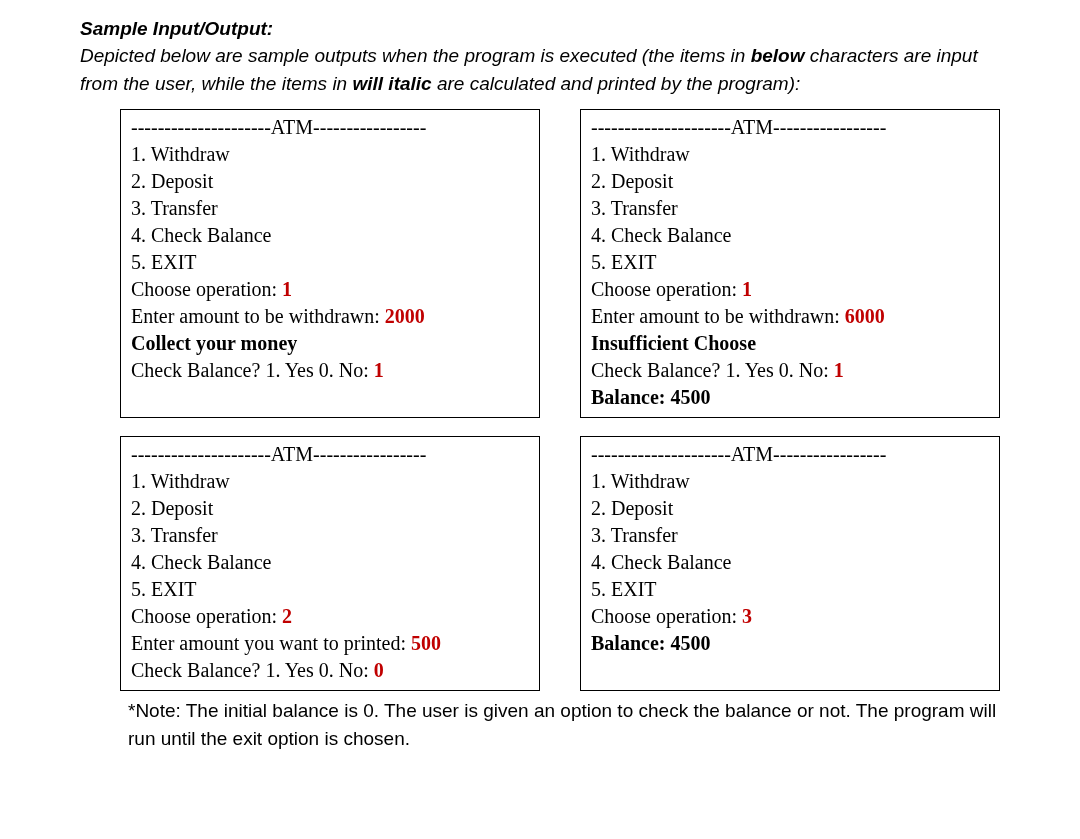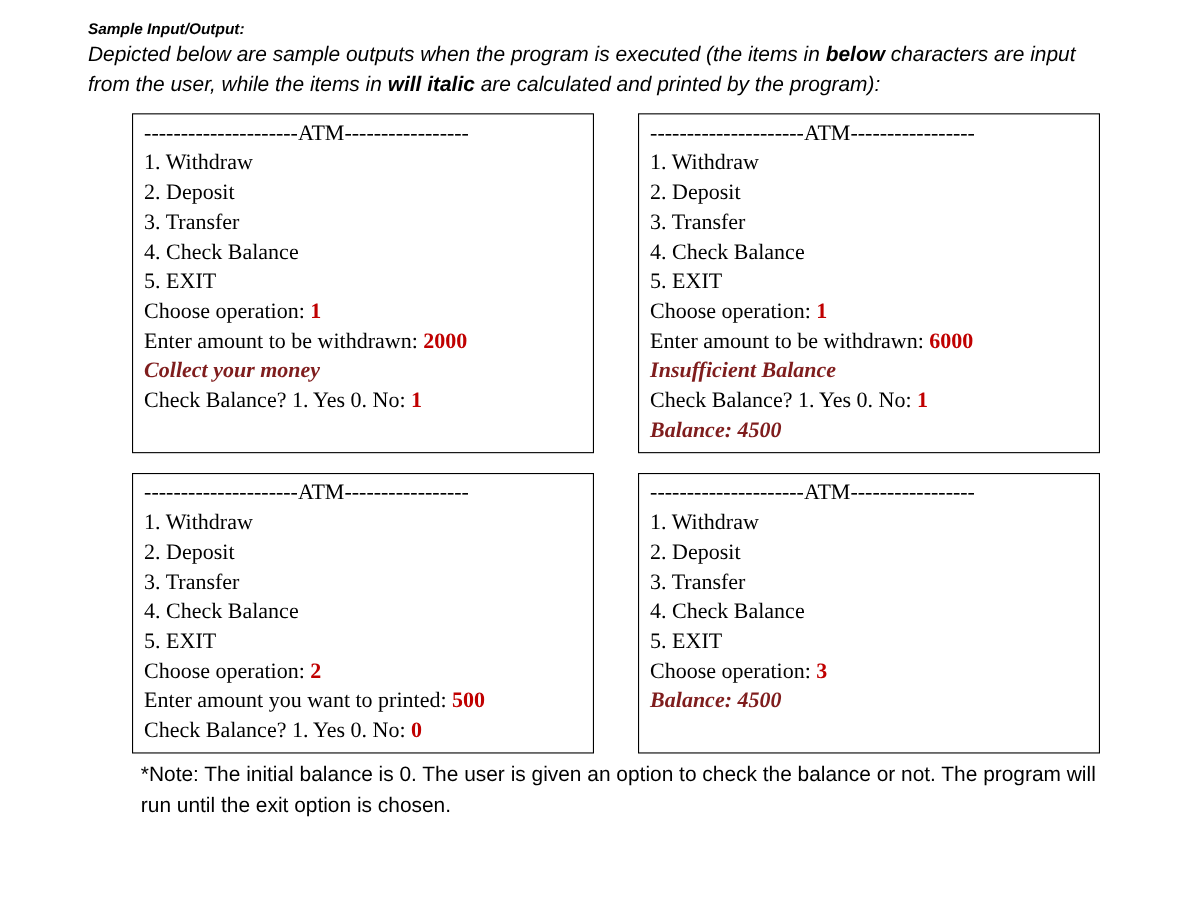--- a/index.html
+++ b/index.html
@@ -7,21 +7,21 @@
       font-family: Arial, Helvetica, sans-serif;
       background: #fff;
       color: #000;
       padding: 18px 80px 20px 80px;
       width: 1080px;
     }
     .heading {
       font-family: "Century Gothic", Arial, sans-serif;
       font-style: italic;
       font-weight: bold;
-      font-size: 14px;
+      font-size: 19px;
       margin-bottom: 2px;
     }
     .intro {
       font-family: "Century Gothic", Arial, sans-serif;
       font-style: italic;
       font-size: 19px;
       line-height: 1.45;
       margin-bottom: 12px;
     }
     .intro .b { font-weight: bold; font-style: italic; }
@@ -34,21 +34,21 @@
       margin-bottom: 6px;
     }
     .box {
       border: 1px solid #000;
       padding: 4px 10px 6px 10px;
       font-family: "Times New Roman", Times, serif;
       font-size: 20px;
       line-height: 1.35;
     }
     .userinput { font-weight: bold; color: #c00000; }
-    .calc { font-weight: bold; font-style: italic; color: #7f1d1d; }
+    .calc { font-weight: bold; color: #000000; }
     .note {
       font-family: "Century Gothic", Arial, sans-serif;
       font-size: 19px;
       line-height: 1.45;
       margin-top: 4px;
       margin-left: 48px;
     }
   </style>
 </head>
 <body>
@@ -76,21 +76,21 @@
 
   <div class="box">
     <div>---------------------ATM-----------------</div>
     <div>1. Withdraw</div>
     <div>2. Deposit</div>
     <div>3. Transfer</div>
     <div>4. Check Balance</div>
     <div>5. EXIT</div>
     <div><span>Choose operation: </span><span class="userinput">1</span></div>
     <div><span>Enter amount to be withdrawn: </span><span class="userinput">6000</span></div>
-    <div class="calc">Insufficient Balance</div>
+    <div class="calc">Insufficient Choose</div>
     <div><span>Check Balance? 1. Yes   0. No: </span><span class="userinput">1</span></div>
     <div class="calc">Balance: 4500</div>
   </div>
 
   <div class="box">
     <div>---------------------ATM-----------------</div>
     <div>1. Withdraw</div>
     <div>2. Deposit</div>
     <div>3. Transfer</div>
     <div>4. Check Balance</div>

